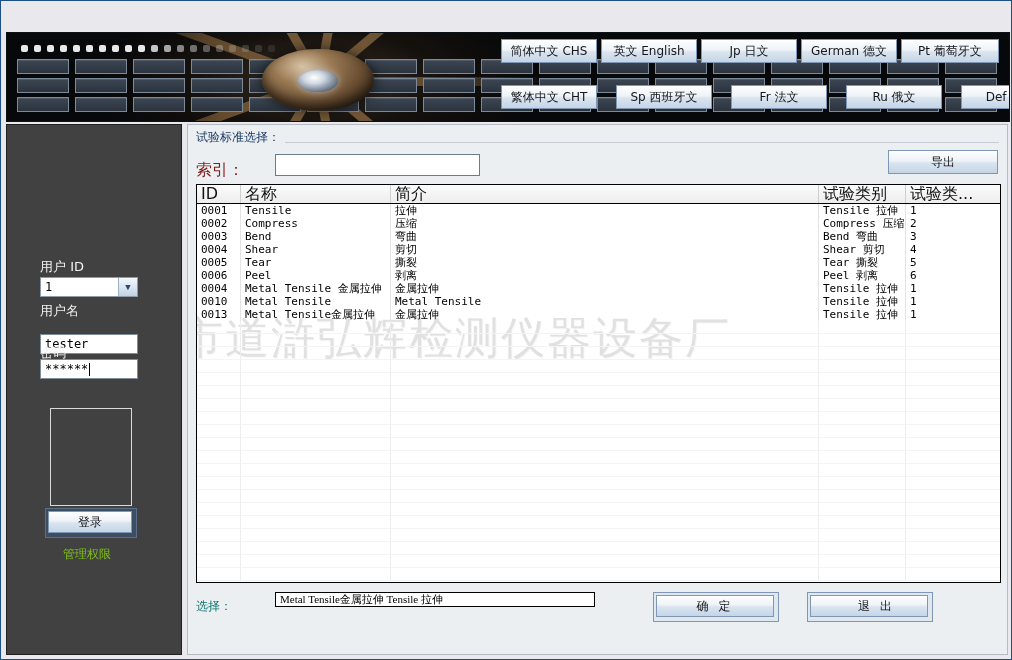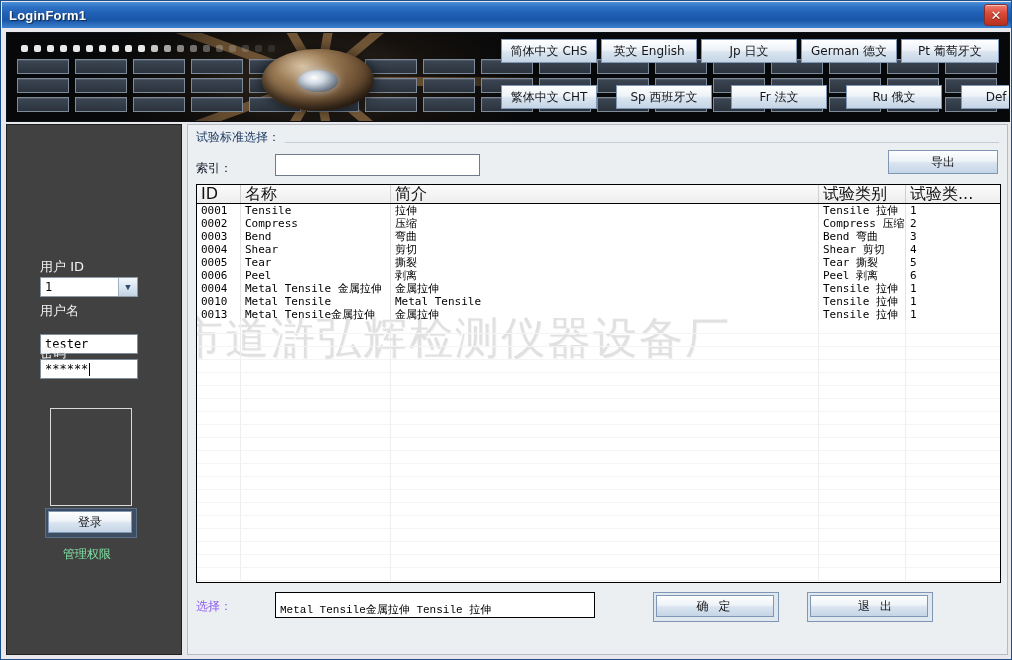--- a/index.html
+++ b/index.html
@@ -141,21 +141,21 @@
     font-family:"DejaVu Sans", sans-serif;
     box-shadow: inset 0 1px 0 rgba(255,255,255,.9);
   }
   .btn-login { position:absolute; left:41px; top:386px; width:84px; height:22px; }
   .btn-login-outer {
     position:absolute; left:38px; top:383px; width:90px; height:28px;
     border:1px solid #5a6f88; background:#3d4e63;
   }
   .admin-text {
     position:absolute; left:56px; top:421px;
-    color:#86efac; font-size:12px;
+    color:#84cc16; font-size:12px;
     font-family:"DejaVu Sans", sans-serif;
     opacity:.92;
   }
   
   .right-panel {
     position:absolute; left:186px; top:123px;
     width:821px; height:531px;
     background:#eceff2;
     border:1px solid #b6bcc4;
     box-sizing:border-box;
@@ -165,21 +165,21 @@
     font-size:12px; color:#1a3a63;
     font-family:"DejaVu Sans", sans-serif;
     background:#eceff2; padding-right:5px; z-index:2;
   }
   .group-line {
     position:absolute; left:8px; top:17px; right:8px; height:1px;
     background:#c6ccd4;
   }
   .index-label {
     position:absolute; left:8px; top:35px;
-    font-size:12px; color:#0f172a;
+    font-size:16px; color:#7f1d1d;
     font-family:"DejaVu Sans", sans-serif;
   }
   .index-input {
     position:absolute; left:87px; top:29px; width:205px; height:22px;
     background:#fff; border:1px solid #6d7b8a;
     box-sizing:border-box; font-size:12px; padding-left:4px;
     font-family:"DejaVu Sans Mono", monospace;
     display:flex; align-items:center;
   }
   .btn-export { position:absolute; left:700px; top:25px; width:110px; height:24px; }
@@ -234,45 +234,40 @@
     box-sizing:border-box;
   }
   .c0 { width:44px; }
   .c1 { width:150px; }
   .c2 { width:428px; }
   .c3 { width:87px; }
   .c4 { width:94px; border-right:none !important; }
   
   .sel-label {
     position:absolute; left:8px; top:473px;
-    font-size:12px; color:#8b5cf6;
+    font-size:12px; color:#0f766e;
     font-family:"DejaVu Sans", sans-serif;
   }
   .sel-input {
-    position:absolute; left:87px; top:467px; width:320px; height:26px;
+    position:absolute; left:87px; top:467px; width:320px; height:15px;
     background:#fff; border:1px solid #000;
     box-sizing:border-box; font-size:11px; padding-left:4px;
-    font-family:Liberation Mono, monospace;
-    display:flex; align-items:flex-end; color:#000;
+    font-family:Liberation Serif, serif;
+    display:flex; align-items:center; color:#000;
   }
   .btn-ok { position:absolute; left:468px; top:470px; width:118px; height:22px; letter-spacing:3px; }
   .btn-ok-outer { position:absolute; left:465px; top:467px; width:124px; height:28px; border:1px solid #7f97b4; background:#dfe7ef; }
   .btn-quit { position:absolute; left:622px; top:470px; width:118px; height:22px; letter-spacing:3px;padding-left:15px; }
   .btn-quit-outer { position:absolute; left:619px; top:467px; width:124px; height:28px; border:1px solid #7f97b4; background:#dfe7ef; }
 </style>
 </head>
 <body>
 
 <div class="window">
 
-  <div class="titlebar">
-    <span class="titlebar-text">LoginForm1</span>
-    <span class="title-spacer"></span>
-    <div class="close-btn">✕</div>
-  </div>
 
   <div class="banner">
     <div class="banner-bg"></div>
 
     <div class="spoke" style="transform:rotate(0deg)"></div>
     <div class="spoke" style="transform:rotate(40deg)"></div>
     <div class="spoke" style="transform:rotate(80deg)"></div>
     <div class="spoke" style="transform:rotate(120deg)"></div>
     <div class="spoke" style="transform:rotate(160deg)"></div>
     <div class="spoke" style="transform:rotate(200deg)"></div>

